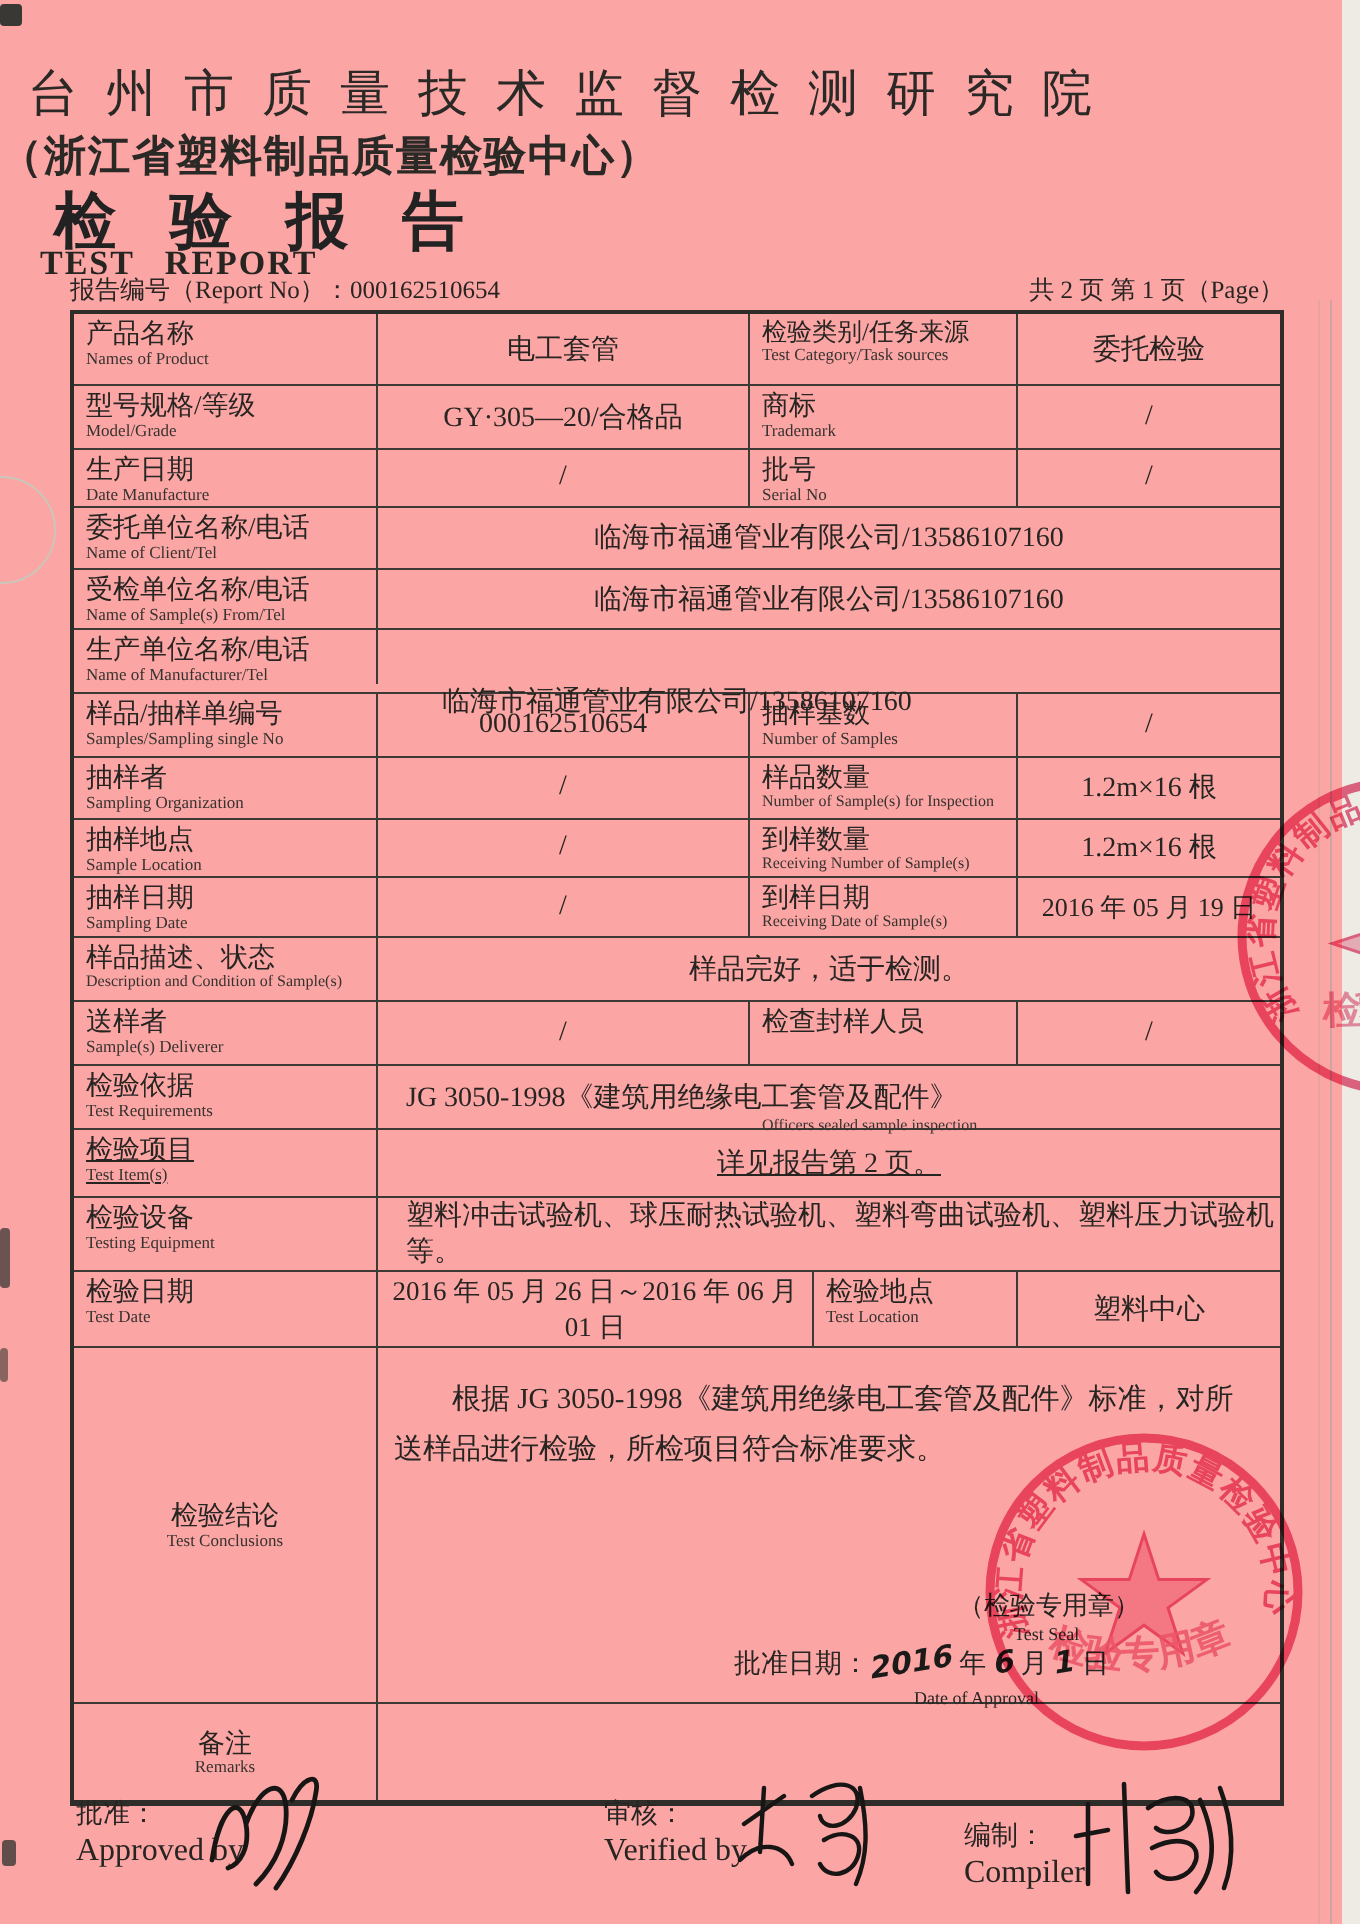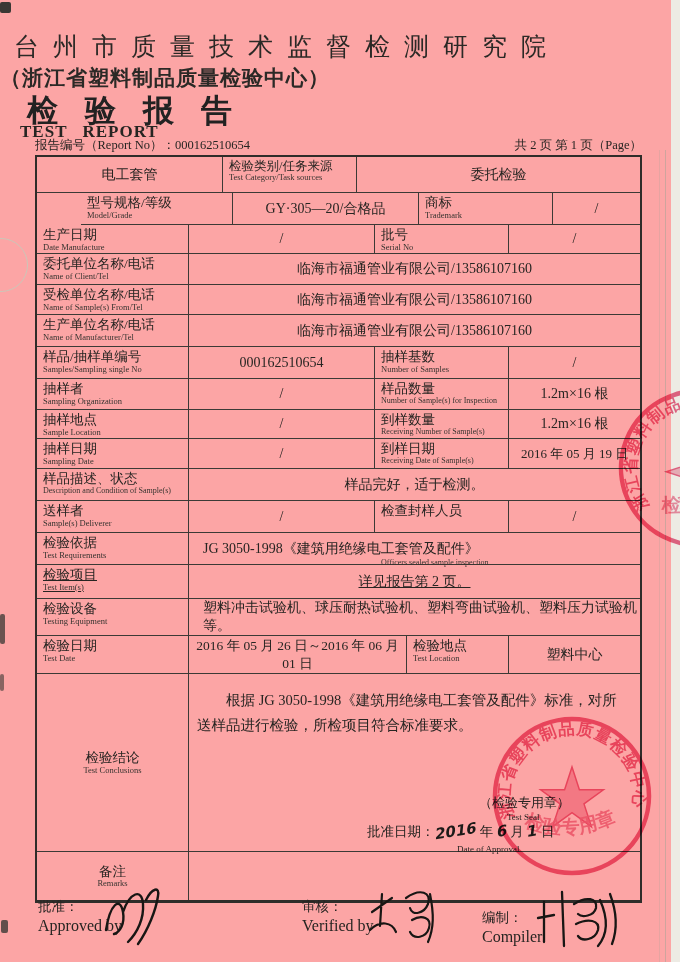--- a/index.html
+++ b/index.html
@@ -72,29 +72,33 @@
   <div class="ttl">检验报告</div>
   <div class="ttl-en">TEST REPORT</div>
   <div class="repline">
     <span><span>报告编号（Report  No）：</span><span>000162510654</span></span>
     <span>共 2 页  第 1 页（Page）</span>
   </div>
 
   <div class="tbl">
 
     <div class="row" style="height:36px;">
+      <div class="cell lab w1">
+          <div class="cn">产品名称</div>
+          <div class="en">Names of Product</div>
+        </div>
       <div class="cell val w2">电工套管</div>
       <div class="cell lab w3">
           <div class="cn" style="font-size:12.5px;">检验类别/任务来源</div>
           <div class="en">Test Category/Task sources</div>
         </div>
       <div class="cell val w4">委托检验</div>
     </div>
 
-    <div class="row" style="height:32px;margin-left:44px;">
+    <div class="row" style="height:32px;">
       <div class="cell lab w1">
           <div class="cn">型号规格/等级</div>
           <div class="en">Model/Grade</div>
         </div>
       <div class="cell val w2">GY·305—20/合格品</div>
       <div class="cell lab w3">
           <div class="cn">商标</div>
           <div class="en">Trademark</div>
         </div>
       <div class="cell val w4">/</div>
@@ -122,21 +126,21 @@
     </div>
 
     <div class="row" style="height:30px;">
       <div class="cell lab w1">
           <div class="cn">受检单位名称/电话</div>
           <div class="en">Name of Sample(s) From/Tel</div>
         </div>
       <div class="cell val w4">临海市福通管业有限公司/13586107160</div>
     </div>
 
-    <div class="row" style="height:32px;">
+    <div class="row" style="height:32px;flex-direction:column;">
       <div class="cell lab w1">
           <div class="cn">生产单位名称/电话</div>
           <div class="en">Name of Manufacturer/Tel</div>
         </div>
       <div class="cell val w4">临海市福通管业有限公司/13586107160</div>
     </div>
 
     <div class="row" style="height:32px;">
       <div class="cell lab w1">
           <div class="cn">样品/抽样单编号</div>

